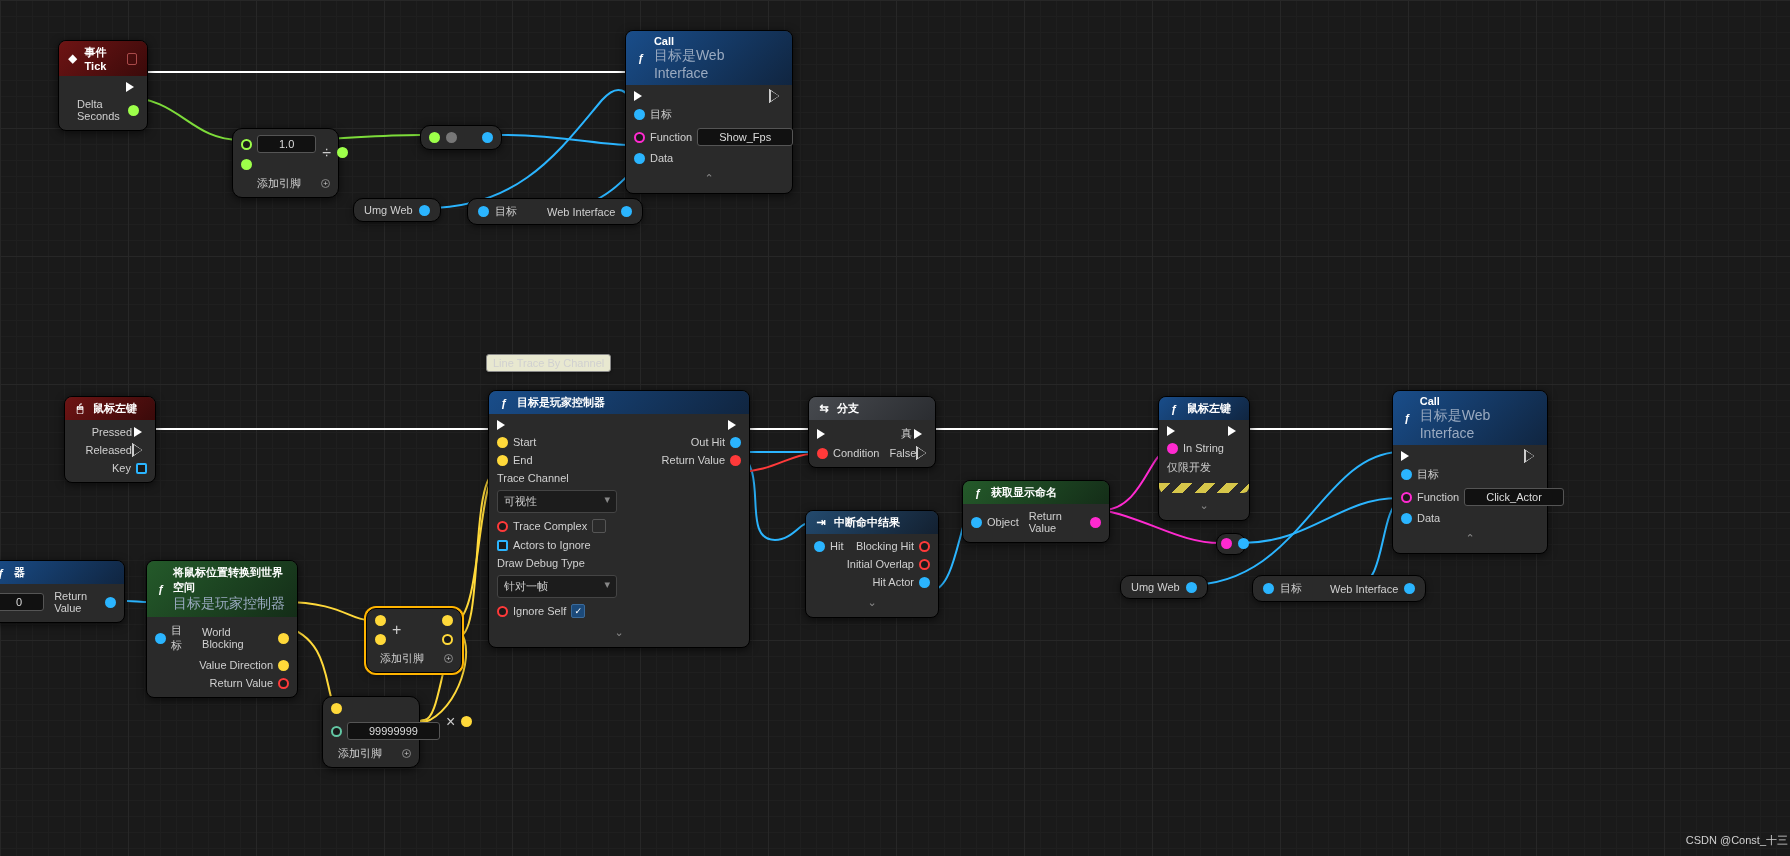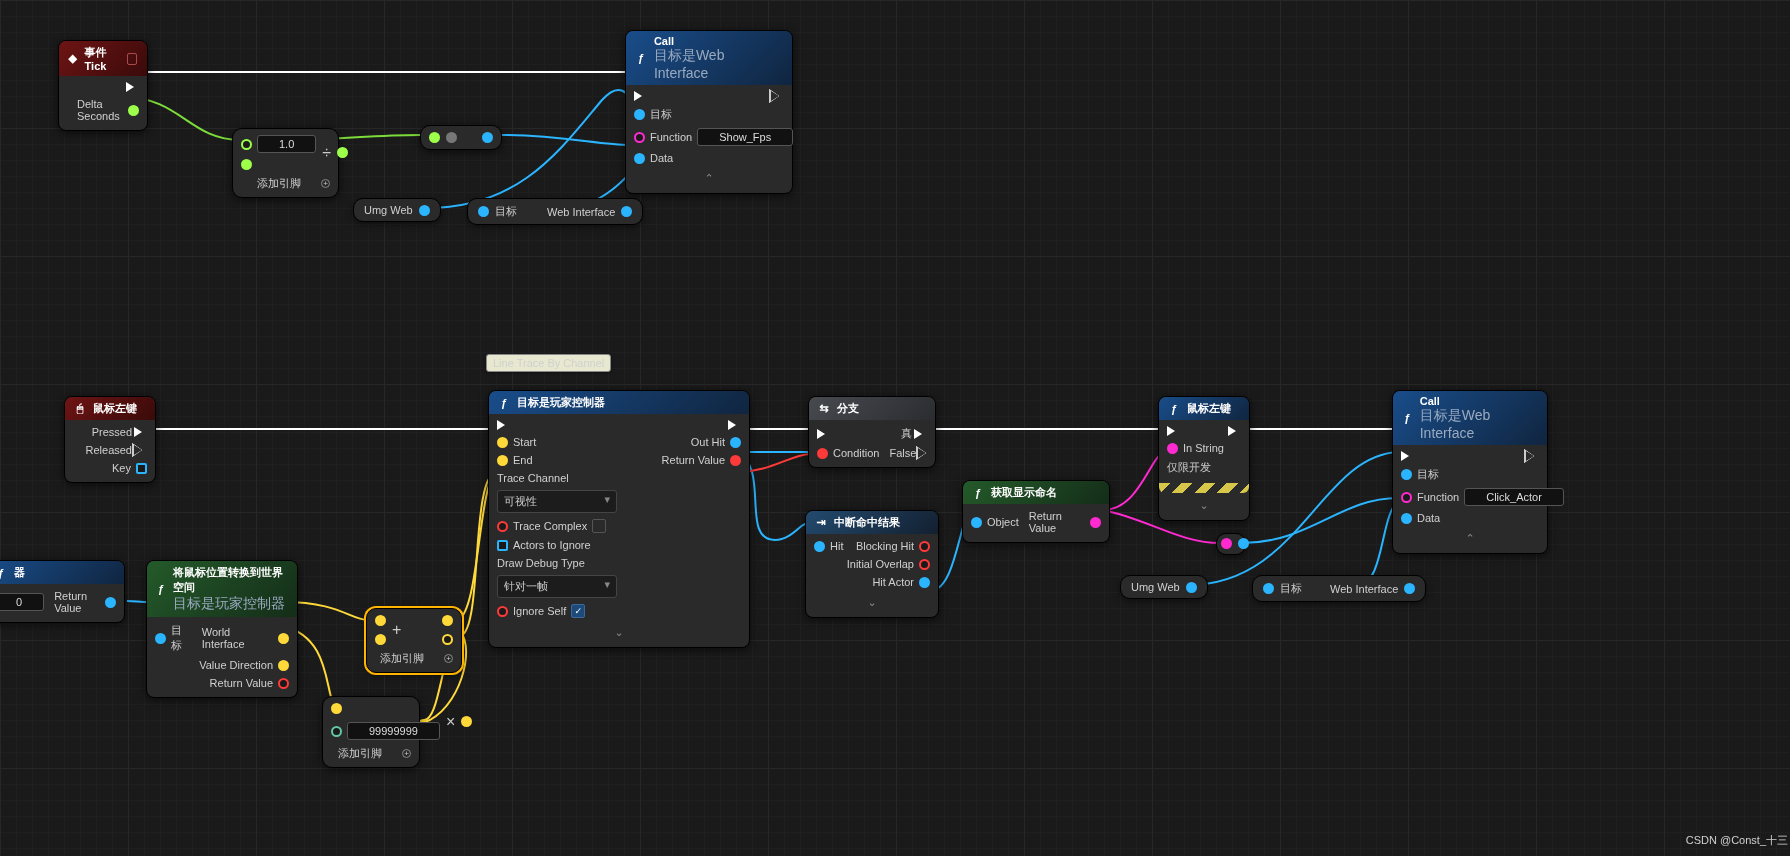--- a/index.html
+++ b/index.html
@@ -246,21 +246,21 @@
           <div class="sub">目标是玩家控制器</div>
         </div>
   </div>
   <div class="body">
     <div class="row">
           <div class="left">
             <span class="pin obj"></span>
             <span>目标</span>
           </div>
           <div class="right">
-            <span>World Interface</span>
+            <span>World Blocking</span>
             <span class="pin vec"></span>
           </div>
         </div>
     <div class="row">
           <span></span>
           <div class="right">
             <span>Value Direction</span>
             <span class="pin vec"></span>
           </div>
         </div>

